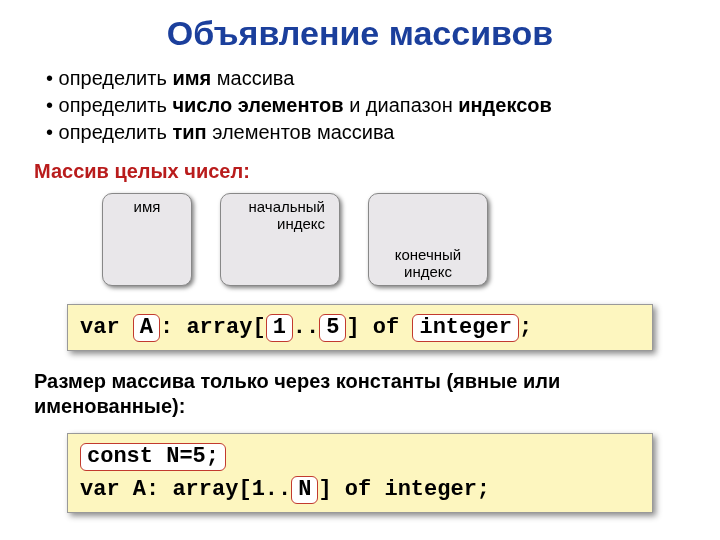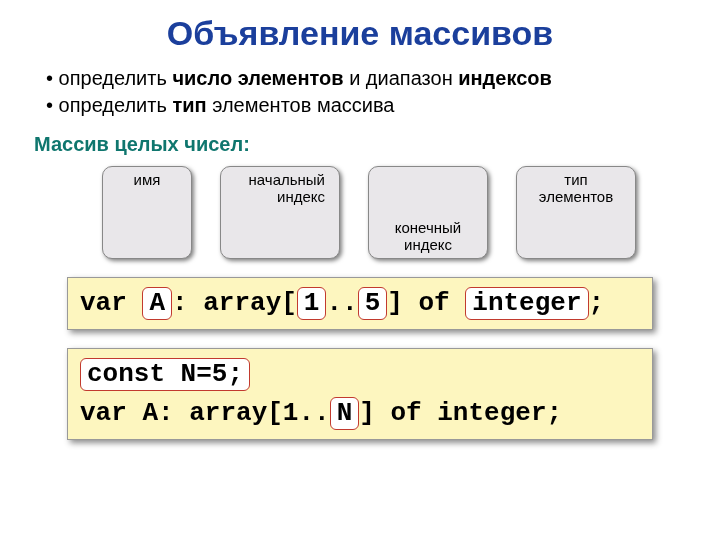--- a/index.html
+++ b/index.html
@@ -26,21 +26,21 @@
     margin: 0 0 14px 14px;
     padding: 0;
     list-style: none;
     font-size: 20px;
     line-height: 1.35;
   }
   ul.bullets li::before {
     content: "• ";
   }
   .sub1 {
-    color: #0f766e;
+    color: #b91c1c;
     font-size: 20px;
     font-weight: bold;
     margin: 6px 0 10px 2px;
   }
   .pillrow {
     display: flex;
     gap: 28px;
     margin: 0 0 18px 70px;
   }
   .pill {
@@ -53,21 +53,21 @@
     padding: 4px 14px;
     line-height: 1.15;
     min-width: 60px;
   }
   .codebox {
     background: #fdf6bf;
     border: 1px solid #999;
     box-shadow: 3px 3px 6px rgba(0,0,0,0.45);
     font-family: "Courier New", monospace;
     font-weight: bold;
-    font-size: 26px;
+    font-size: 22px;
     padding: 6px 12px;
     margin: 0 auto 18px auto;
     width: 560px;
     line-height: 1.5;
   }
   .chip {
     display: inline-block;
     background: #fff;
     border: 1.5px solid #c23a2e;
     border-radius: 6px;
@@ -83,40 +83,45 @@
 </style>
 </head>
 <body>
 
 <div class="slide">
 
   <h1 class="title">Объявление массивов</h1>
 
   <ul class="bullets">
     <li>
+      <span>определить </span><b>имя</b><span> массива</span>
+    </li>
+    <li>
       <span>определить </span><b>число элементов</b><span> и диапазон </span><b>индексов</b>
     </li>
     <li>
       <span>определить </span><b>тип</b><span> элементов массива</span>
     </li>
   </ul>
 
   <div class="sub1">Массив целых чисел:</div>
 
   <div class="pillrow">
     <div class="pill">имя</div>
     <div class="pill"><span style="display:inline-block; max-width:90px;text-align:right;">начальный индекс</span></div>
     <div class="pill"><span style="display:inline-block; max-width:90px;margin-top:48px;">конечный индекс</span></div>
-    <div class="pill"><span style="display:inline-block; max-width:90px;">тип элементов</span></div>
   </div>
 
   <div class="codebox">
     <span>var </span><span class="chip">A</span><span>: array[</span><span class="chip">1</span><span>..</span><span class="chip">5</span><span>] of </span><span class="chip">integer</span><span>;</span>
   </div>
 
+  <div class="sub2">
+    <span style="display:inline-block; max-width:640px;">Размер массива только через константы (явные или именованные):</span>
+  </div>
 
   <div class="codebox">
     <div><span class="chip">const N=5;</span></div>
     <div>
       <span>var A: array[1..</span><span class="chip">N</span><span>] of integer;</span>
     </div>
   </div>
 
 </div>
 

